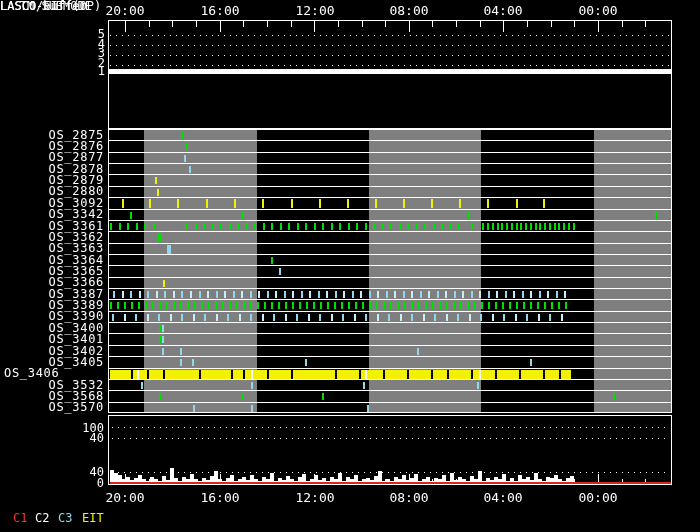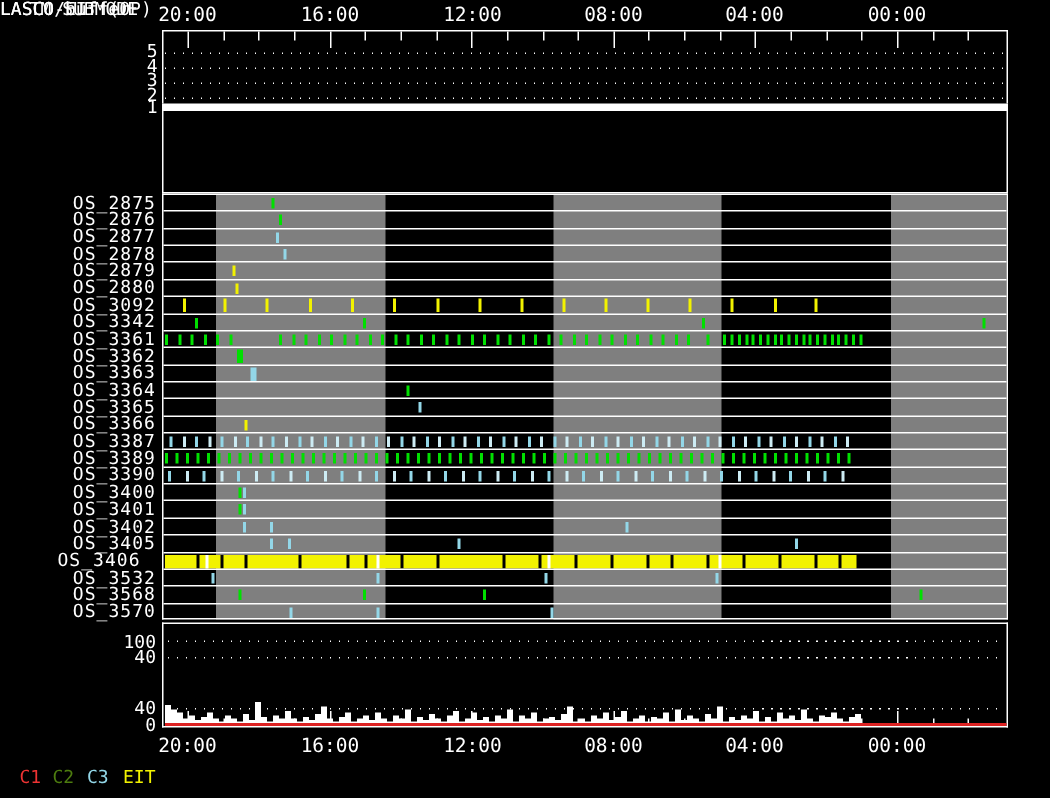--- a/index.html
+++ b/index.html
@@ -374,21 +374,21 @@
       <div style="position: absolute; left: 162px; top: 348px; width: 2px; height: 7px; background: rgb(147, 215, 232);"></div>
       <div style="position: absolute; left: 180px; top: 348px; width: 2px; height: 7px; background: rgb(147, 215, 232);"></div>
       <div style="position: absolute; left: 417px; top: 348px; width: 2px; height: 7px; background: rgb(147, 215, 232);"></div>
       <div style="position: absolute; left: 109px; top: 356px; width: 562px; height: 1px; background: rgb(255, 255, 255);"></div>
       <div style="position: absolute; left: 20px; top: 356px; width: 84px; text-align: right; font-size: 12px; line-height: 12px; letter-spacing: 0.7px;">OS_3405</div>
       <div style="position: absolute; left: 180px; top: 359px; width: 2px; height: 7px; background: rgb(147, 215, 232);"></div>
       <div style="position: absolute; left: 192px; top: 359px; width: 2px; height: 7px; background: rgb(147, 215, 232);"></div>
       <div style="position: absolute; left: 305px; top: 359px; width: 2px; height: 7px; background: rgb(147, 215, 232);"></div>
       <div style="position: absolute; left: 530px; top: 359px; width: 2px; height: 7px; background: rgb(147, 215, 232);"></div>
       <div style="position: absolute; left: 109px; top: 368px; width: 562px; height: 1px; background: rgb(255, 255, 255);"></div>
-      <div style="position: absolute; left: 24px; top: 367px; width: 84px; text-align: center; font-size: 12px; line-height: 12px; letter-spacing: 0.7px;">OS_3406</div>
+      <div style="position: absolute; left: 4px; top: 367px; width: 84px; text-align: left; font-size: 12px; line-height: 12px; letter-spacing: 0.7px;">OS_3406</div>
       <div style="position: absolute; left: 110px; top: 370px; width: 461px; height: 9px; background: rgb(242, 242, 0);"></div>
       <div style="position: absolute; left: 131px; top: 370px; width: 2px; height: 9px; background: rgb(0, 0, 0);"></div>
       <div style="position: absolute; left: 147px; top: 370px; width: 2px; height: 9px; background: rgb(0, 0, 0);"></div>
       <div style="position: absolute; left: 163px; top: 370px; width: 2px; height: 9px; background: rgb(0, 0, 0);"></div>
       <div style="position: absolute; left: 199px; top: 370px; width: 2px; height: 9px; background: rgb(0, 0, 0);"></div>
       <div style="position: absolute; left: 231px; top: 370px; width: 2px; height: 9px; background: rgb(0, 0, 0);"></div>
       <div style="position: absolute; left: 243px; top: 370px; width: 2px; height: 9px; background: rgb(0, 0, 0);"></div>
       <div style="position: absolute; left: 267px; top: 370px; width: 2px; height: 9px; background: rgb(0, 0, 0);"></div>
       <div style="position: absolute; left: 291px; top: 370px; width: 2px; height: 9px; background: rgb(0, 0, 0);"></div>
       <div style="position: absolute; left: 335px; top: 370px; width: 2px; height: 9px; background: rgb(0, 0, 0);"></div>
@@ -568,17 +568,17 @@
       <div style="position: absolute; left: 542px; top: 481px; width: 4px; height: 3px; background: rgb(255, 255, 255);"></div>
       <div style="position: absolute; left: 546px; top: 477px; width: 4px; height: 7px; background: rgb(255, 255, 255);"></div>
       <div style="position: absolute; left: 550px; top: 478px; width: 4px; height: 6px; background: rgb(255, 255, 255);"></div>
       <div style="position: absolute; left: 554px; top: 475px; width: 4px; height: 9px; background: rgb(255, 255, 255);"></div>
       <div style="position: absolute; left: 558px; top: 479px; width: 4px; height: 5px; background: rgb(255, 255, 255);"></div>
       <div style="position: absolute; left: 562px; top: 481px; width: 4px; height: 3px; background: rgb(255, 255, 255);"></div>
       <div style="position: absolute; left: 566px; top: 478px; width: 4px; height: 6px; background: rgb(255, 255, 255);"></div>
       <div style="position: absolute; left: 570px; top: 476px; width: 4px; height: 8px; background: rgb(255, 255, 255);"></div>
       <div style="position: absolute; left: 110px; top: 482px; width: 561px; height: 2px; background: rgb(221, 34, 34);"></div>
       <div style="position: absolute; left: 13px; top: 512px; font-size: 12px; line-height: 13px; color: rgb(238, 51, 51);">C1</div>
-      <div style="position: absolute; left: 35px; top: 512px; font-size: 12px; line-height: 13px; color: #4d7c0f;">C2</div>
+      <div style="position: absolute; left: 35px; top: 512px; font-size: 12px; line-height: 13px; color: #ffffff;">C2</div>
       <div style="position: absolute; left: 58px; top: 512px; font-size: 12px; line-height: 13px; color: rgb(147, 215, 232);">C3</div>
       <div style="position: absolute; left: 82px; top: 512px; font-size: 12px; line-height: 13px; color: rgb(242, 242, 0);">EIT</div>
     </div>
 </div>
 
 </body></html>

